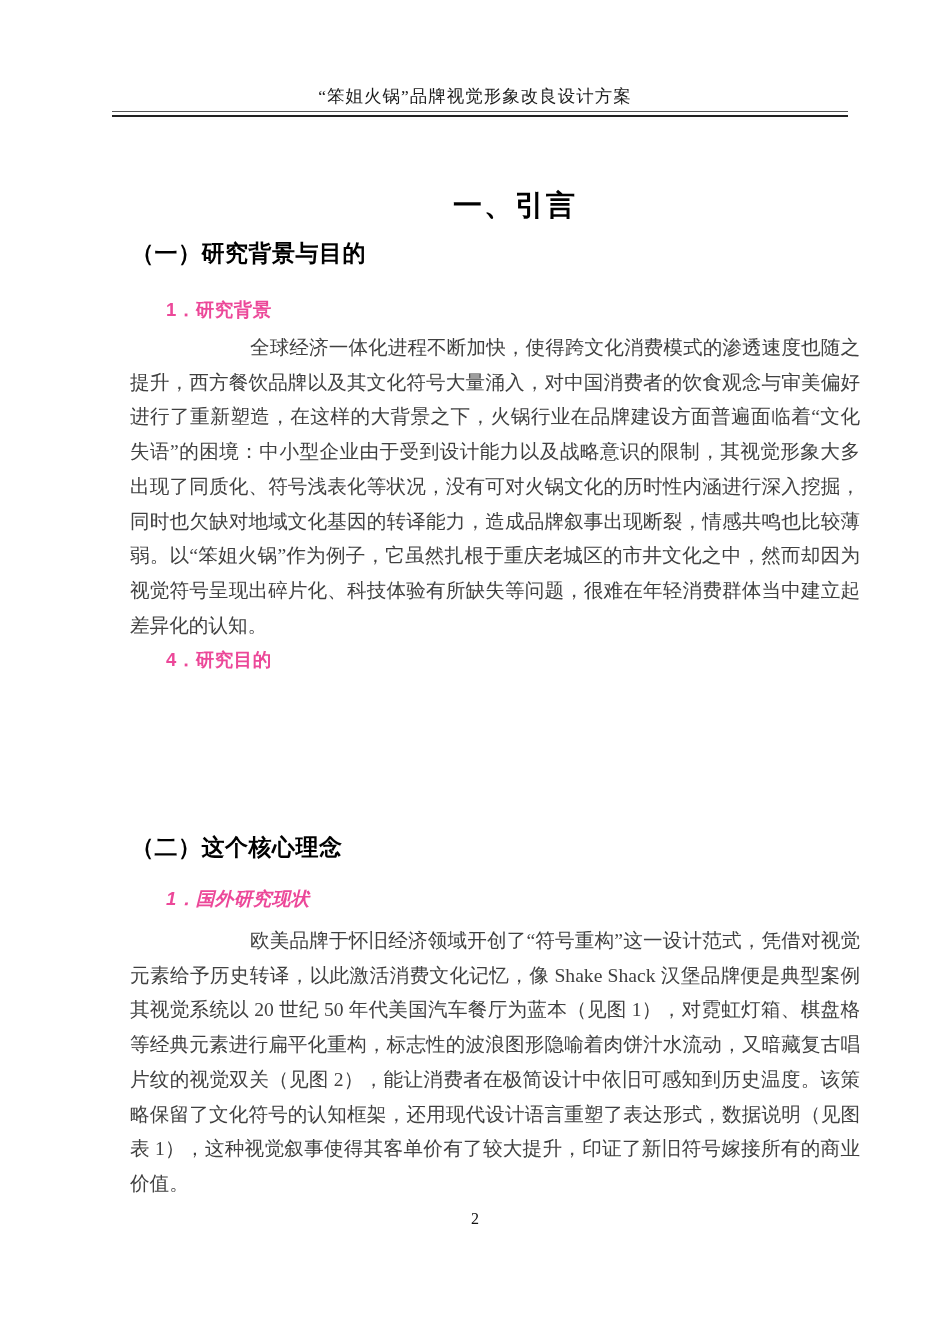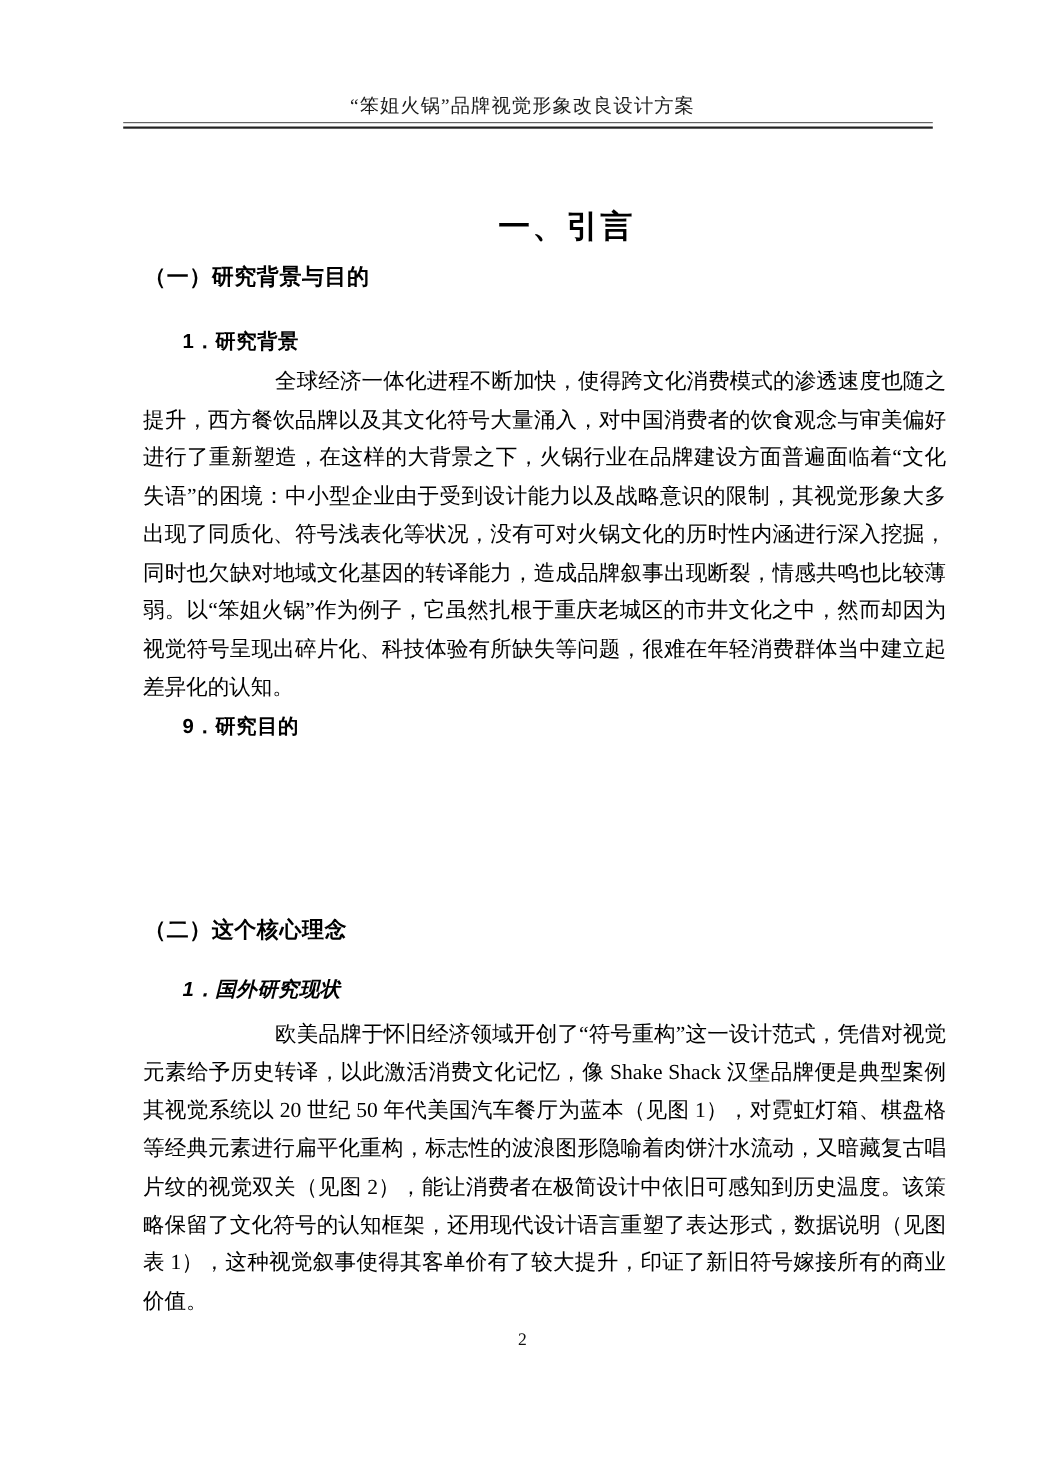--- a/index.html
+++ b/index.html
@@ -55,49 +55,49 @@
     letter-spacing: 2px;
     color: #000000;
     padding-left: 40px;
   }
   .section-heading {
     position: absolute;
     left: 131px;
     margin: 0;
     font-family: "Liberation Sans", "DejaVu Sans", sans-serif;
     font-weight: 700;
-    font-size: 20px;
+    font-size: 23px;
     letter-spacing: 0.5px;
     color: #000000;
   }
   .section-heading.s1 { top: 238px; }
   .section-heading.s2 { top: 832px; }
   .sub-heading {
     position: absolute;
     left: 166px;
     margin: 0;
     font-family: "Liberation Sans", "DejaVu Sans", sans-serif;
     font-weight: 700;
     font-size: 18.5px;
     letter-spacing: 0.5px;
-    color: #000000;
+    color: #ec4899;
   }
   .sub-heading.h1 { top: 297px; }
   .sub-heading.h2 { top: 647px; }
   .sub-heading.h3 { top: 886px; font-style: italic; }
   .body-paragraph {
     position: absolute;
     left: 130px;
     width: 730px;
     margin: 0;
     font-size: 19.6px;
     line-height: 34.7px;
     text-align: justify;
     text-indent: 120px;
-    color: #000000;
+    color: #404040;
   }
   .body-paragraph.p1 { top: 331px; }
   .body-paragraph.p2 { top: 686px; }
   .body-paragraph.p3 { top: 924px; }
   .page-footer {
     position: absolute;
     top: 1210px;
     left: 0;
     width: 100%;
     text-align: center;
@@ -115,21 +115,21 @@
   <div class="header-rule-thick"></div>
 
   <h1 class="doc-title">一、引言</h1>
 
   <h2 class="section-heading s1">（一）研究背景与目的</h2>
 
   <h3 class="sub-heading h1">1．研究背景</h3>
 
   <p class="body-paragraph p1">全球经济一体化进程不断加快，使得跨文化消费模式的渗透速度也随之提升，西方餐饮品牌以及其文化符号大量涌入，对中国消费者的饮食观念与审美偏好进行了重新塑造，在这样的大背景之下，火锅行业在品牌建设方面普遍面临着“文化失语”的困境：中小型企业由于受到设计能力以及战略意识的限制，其视觉形象大多出现了同质化、符号浅表化等状况，没有可对火锅文化的历时性内涵进行深入挖掘，同时也欠缺对地域文化基因的转译能力，造成品牌叙事出现断裂，情感共鸣也比较薄弱。以“笨姐火锅”作为例子，它虽然扎根于重庆老城区的市井文化之中，然而却因为视觉符号呈现出碎片化、科技体验有所缺失等问题，很难在年轻消费群体当中建立起差异化的认知。</p>
 
-  <h3 class="sub-heading h2">9．研究目的</h3>
+  <h3 class="sub-heading h2">4．研究目的</h3>
 
 
   <h2 class="section-heading s2">（二）这个核心理念</h2>
 
   <h3 class="sub-heading h3">1．国外研究现状</h3>
 
   <p class="body-paragraph p3">欧美品牌于怀旧经济领域开创了“符号重构”这一设计范式，凭借对视觉元素给予历史转译，以此激活消费文化记忆，像 Shake Shack 汉堡品牌便是典型案例其视觉系统以 20 世纪 50 年代美国汽车餐厅为蓝本（见图 1），对霓虹灯箱、棋盘格等经典元素进行扁平化重构，标志性的波浪图形隐喻着肉饼汁水流动，又暗藏复古唱片纹的视觉双关（见图 2），能让消费者在极简设计中依旧可感知到历史温度。该策略保留了文化符号的认知框架，还用现代设计语言重塑了表达形式，数据说明（见图表 1），这种视觉叙事使得其客单价有了较大提升，印证了新旧符号嫁接所有的商业价值。</p>
 
   <div class="page-footer">
     <span>2</span>

